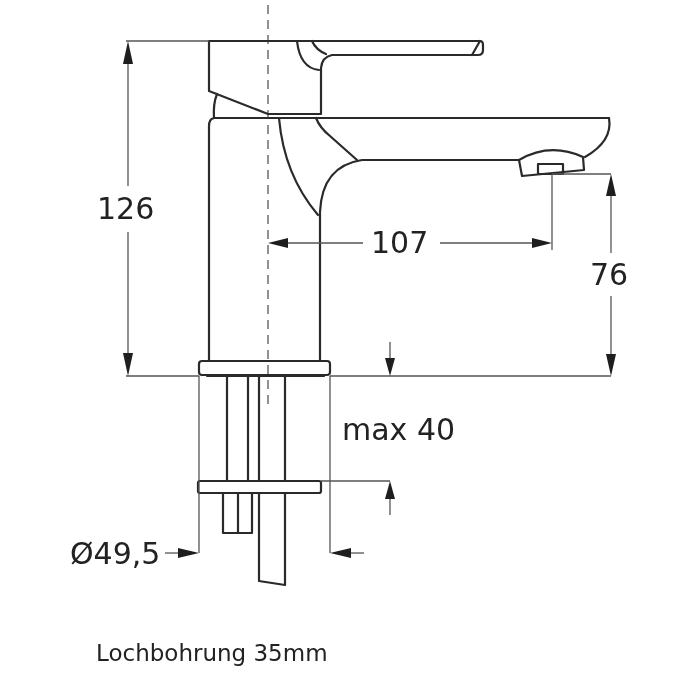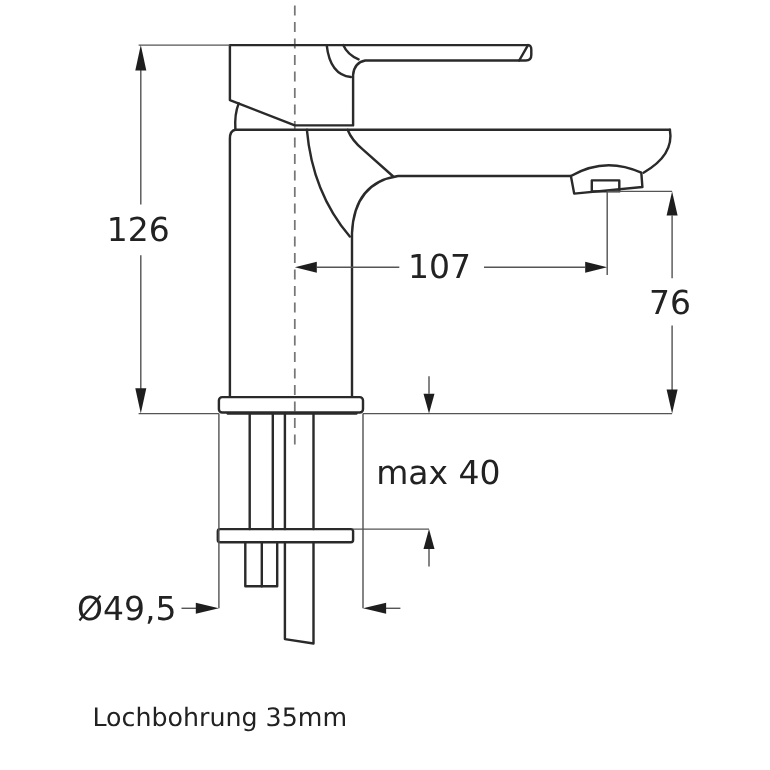--- a/index.html
+++ b/index.html
@@ -4,21 +4,21 @@
   <style>
     html, body { margin: 0; padding: 0; background: #ffffff; }
     body { width: 700px; height: 700px; position: relative; overflow: hidden; }
     .drawing { position: absolute; left: 0; top: 0; width: 700px; height: 700px; }
     .outline { fill: none; stroke: #2a2a2a; stroke-width: 2.2; stroke-linejoin: round; stroke-linecap: round; }
     .thin { fill: none; stroke: #555555; stroke-width: 1.3; }
     .center { fill: none; stroke: #777777; stroke-width: 1.6; stroke-dasharray: 9 6; }
     .arrow { fill: #1e1e1e; }
     .dim-text { font-family: "DejaVu Sans", sans-serif; font-size: 30px; fill: #222222; }
     .label {
-      position: absolute; left: 84px; top: 640px;
+      position: absolute; left: 96px; top: 640px;
       font-family: "DejaVu Sans", sans-serif; font-size: 23px; color: #222222;
       white-space: nowrap;
     }
   </style>
 </head>
 <body>
 
 <svg class="drawing" viewBox="0 0 700 700" xmlns="http://www.w3.org/2000/svg">
 
   <line class="center" x1="268" y1="5" x2="268" y2="405"></line>

